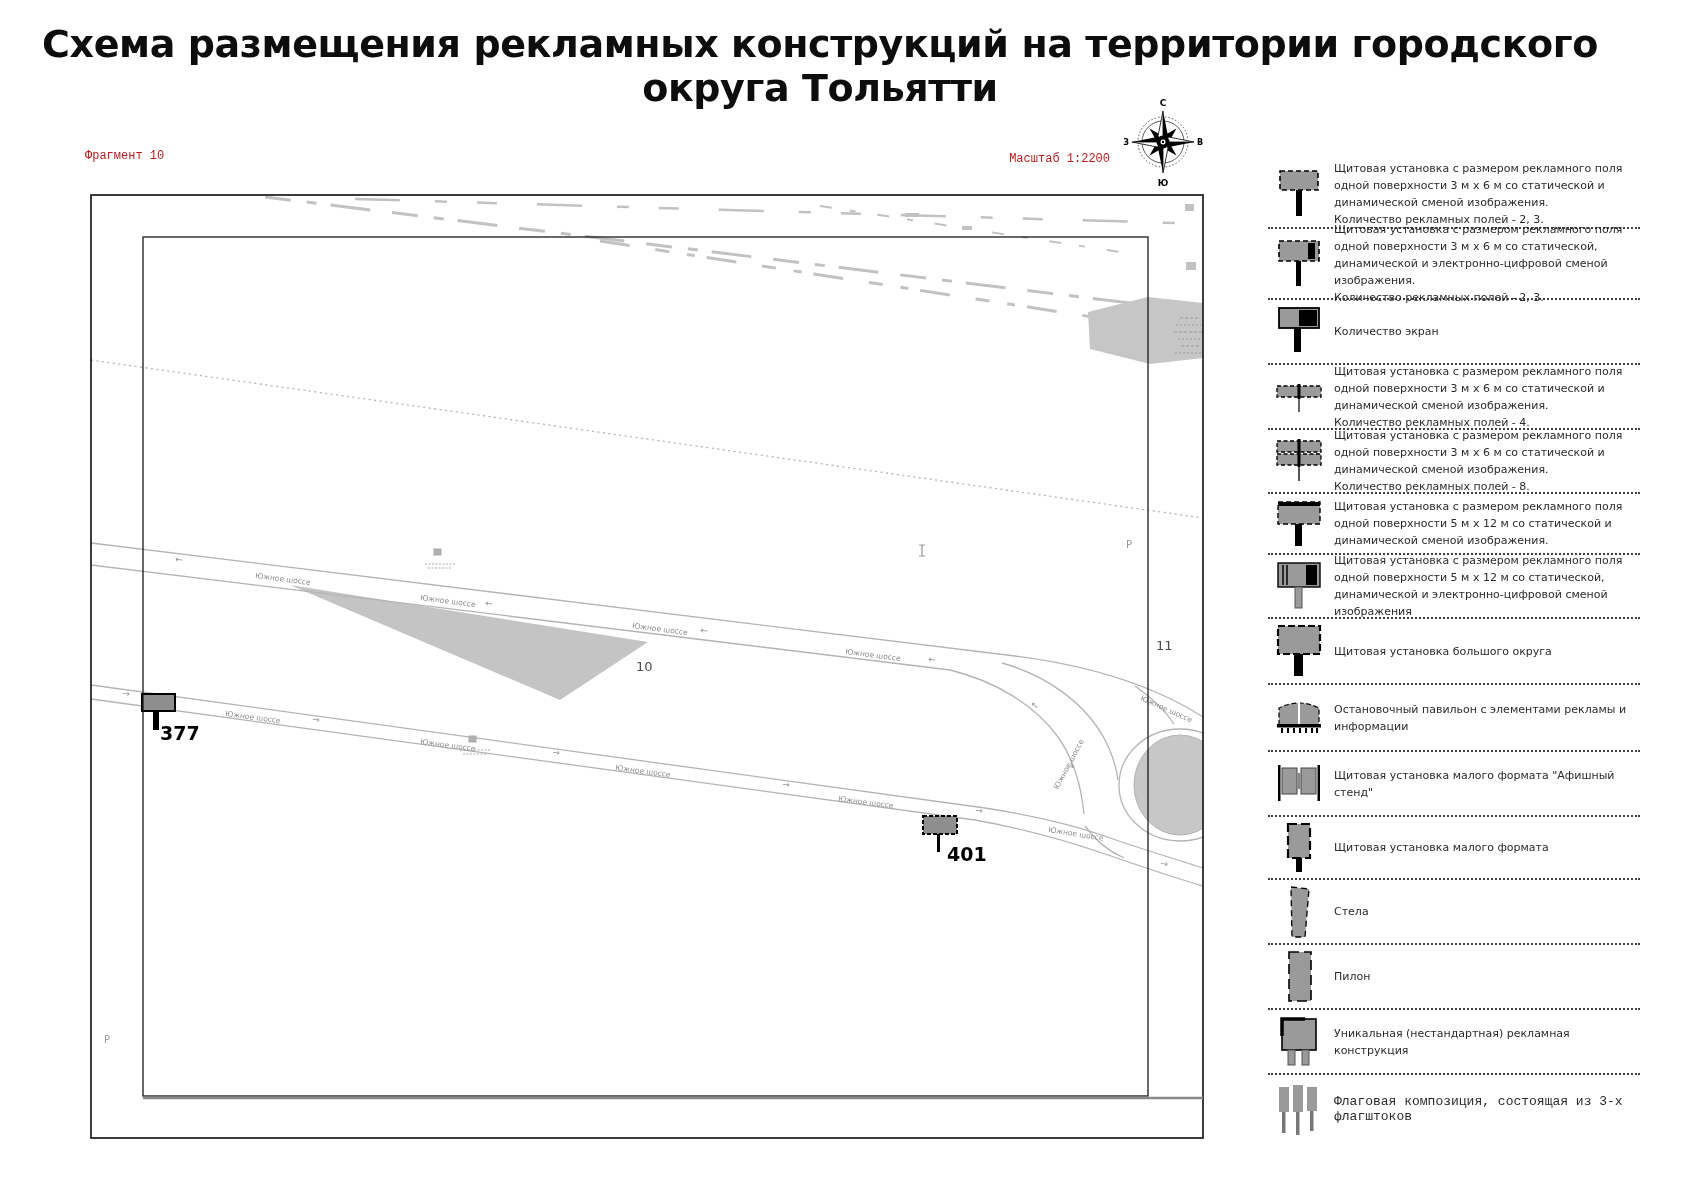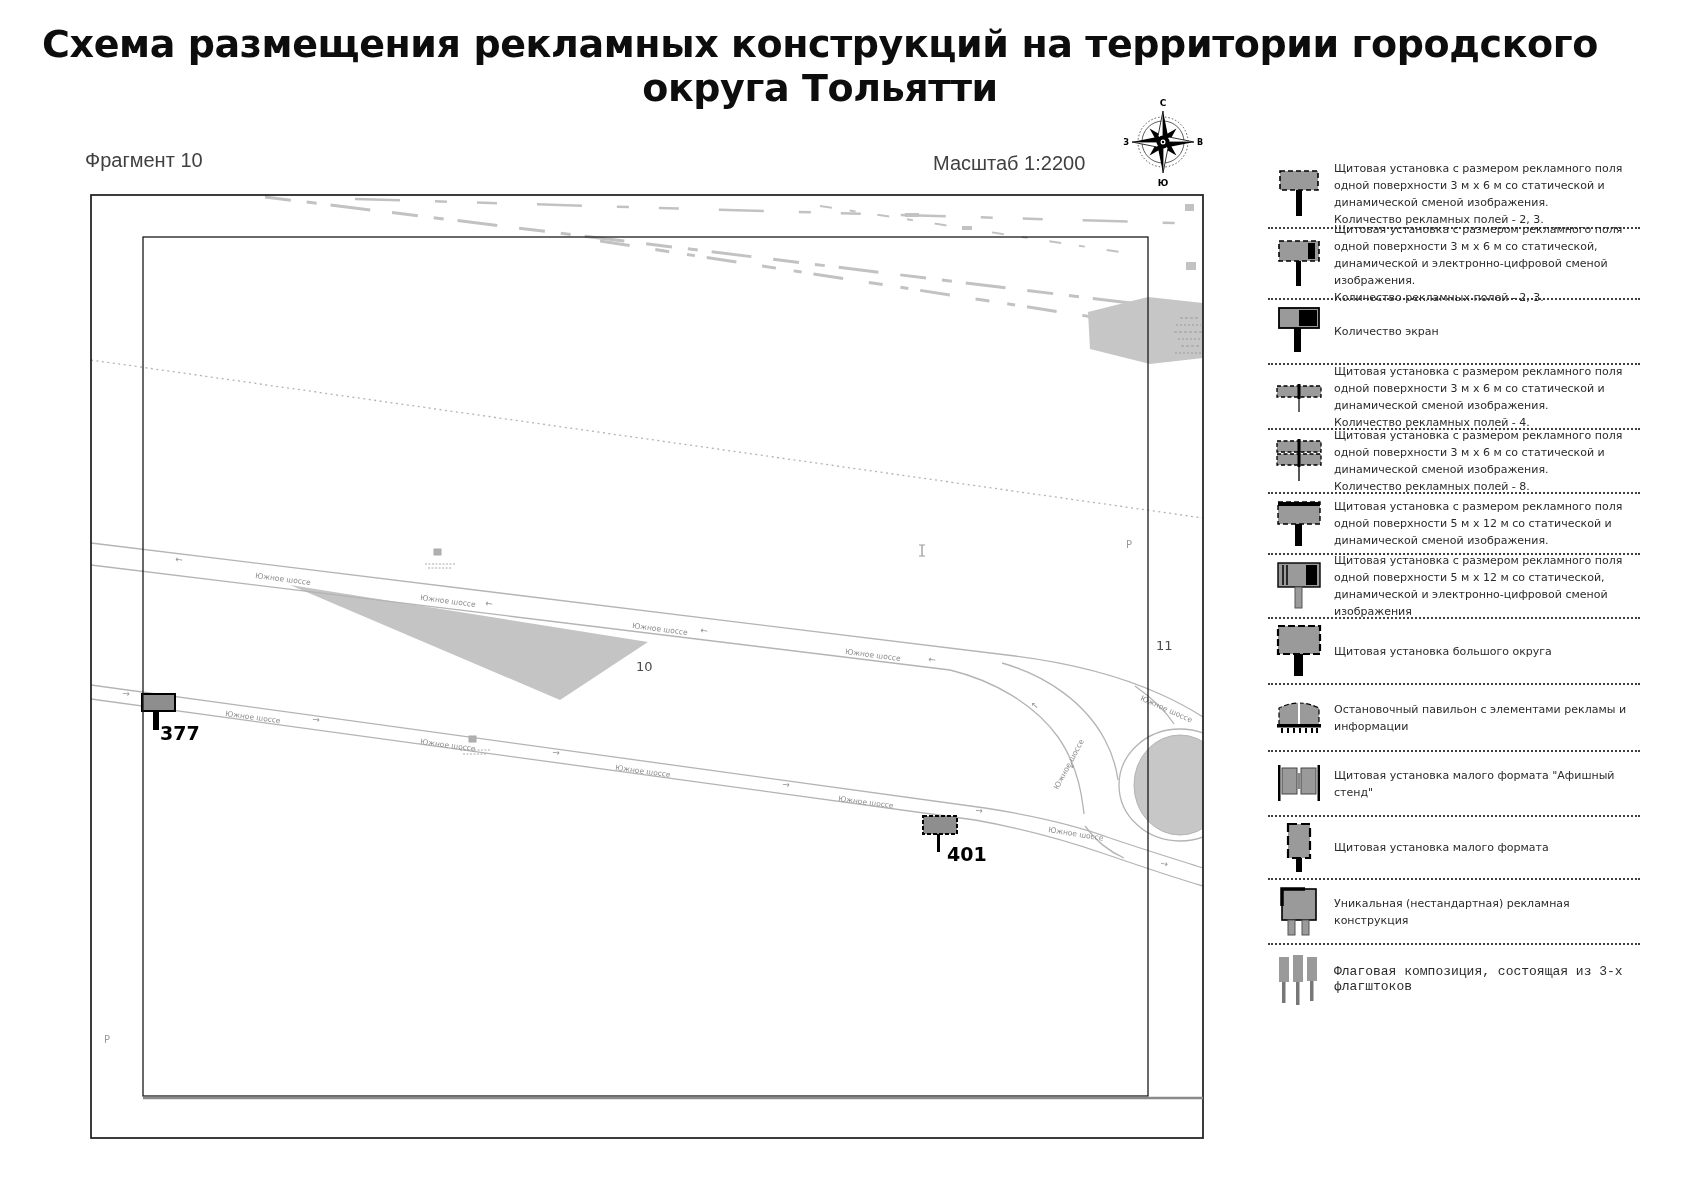--- a/index.html
+++ b/index.html
@@ -1,23 +1,23 @@
 <!DOCTYPE html>
 <html><head>
 <meta charset="utf-8">
 <style>
   html,body{margin:0;padding:0;background:#ffffff;}
   body{width:1697px;height:1200px;position:relative;overflow:hidden;
        font-family:"DejaVu Sans","Liberation Sans",sans-serif;color:#1a1a1a;}
   .abs{position:absolute;}
   #title{left:0;top:22px;width:1640px;text-align:center;
          font-size:38px;font-weight:bold;letter-spacing:-0.4px;color:#0d0d0d;}
-  .serif-label{font-family:Liberation Sans, sans-serif;font-size:20px;color:#404040;}
+  .serif-label{font-family:Liberation Mono, monospace;font-size:12px;color:#b91c1c;}
   #fragment-label{left:85px;top:149px;}
-  #scale-label{left:933px;top:152px;width:177px;text-align:left;}
+  #scale-label{left:933px;top:152px;width:177px;text-align:right;}
   #map-svg{left:0;top:0;}
   
   #legend{left:1268px;top:160px;width:372px;}
   .legend-row{display:flex;align-items:center;box-sizing:border-box;
               border-bottom:2px dotted #3f3f3f;}
   .legend-row:last-child{border-bottom:none;}
   .legend-icon-cell{width:62px;min-width:62px;display:flex;justify-content:center;align-items:center;}
   .legend-text{flex:1;font-size:11px;line-height:17px;color:#2b2b2b;
                white-space:pre-line;padding:4px 6px 4px 4px;}
   .legend-text.serif{font-family:Liberation Mono, monospace;font-size:13px;line-height:15px;}
@@ -304,21 +304,37 @@
   <div class="legend-row" style="height:63px">
     <div class="legend-icon-cell">
         <svg width="48" height="54" viewBox="0 0 48 54">
       <rect x="13" y="3" width="22" height="34" fill="#9a9a9a" stroke="#000" stroke-width="2.2" stroke-dasharray="9 4"></rect>
       <rect x="21" y="37" width="6" height="14" fill="#000"></rect>
         </svg>
       </div>
     <div class="legend-text">Щитовая установка малого формата</div>
   </div>
 
-
+  <div class="legend-row" style="height:65px">
+    <div class="legend-icon-cell">
+        <svg width="48" height="56" viewBox="0 0 48 56">
+      <polygon points="16,3 34,5 30,53 17,53" fill="#9a9a9a" stroke="#000" stroke-width="1.3" stroke-dasharray="6 4"></polygon>
+        </svg>
+      </div>
+    <div class="legend-text">Стела</div>
+  </div>
+
+  <div class="legend-row" style="height:65px">
+    <div class="legend-icon-cell">
+        <svg width="48" height="56" viewBox="0 0 48 56">
+      <rect x="14" y="3" width="22" height="49" fill="#9a9a9a" stroke="#000" stroke-width="1.6" stroke-dasharray="10 5"></rect>
+        </svg>
+      </div>
+    <div class="legend-text">Пилон</div>
+  </div>
 
   <div class="legend-row" style="height:65px">
     <div class="legend-icon-cell">
         <svg width="48" height="56" viewBox="0 0 48 56">
       <rect x="7" y="5" width="34" height="31" fill="#9a9a9a" stroke="#000" stroke-width="1.6"></rect>
       <path d="M7,22 L7,5 L30,5" fill="none" stroke="#000" stroke-width="3.5"></path>
       <rect x="13" y="36" width="7" height="15" fill="#9a9a9a" stroke="#555" stroke-width="1"></rect>
       <rect x="27" y="36" width="7" height="15" fill="#9a9a9a" stroke="#555" stroke-width="1"></rect>
         </svg>
       </div>

